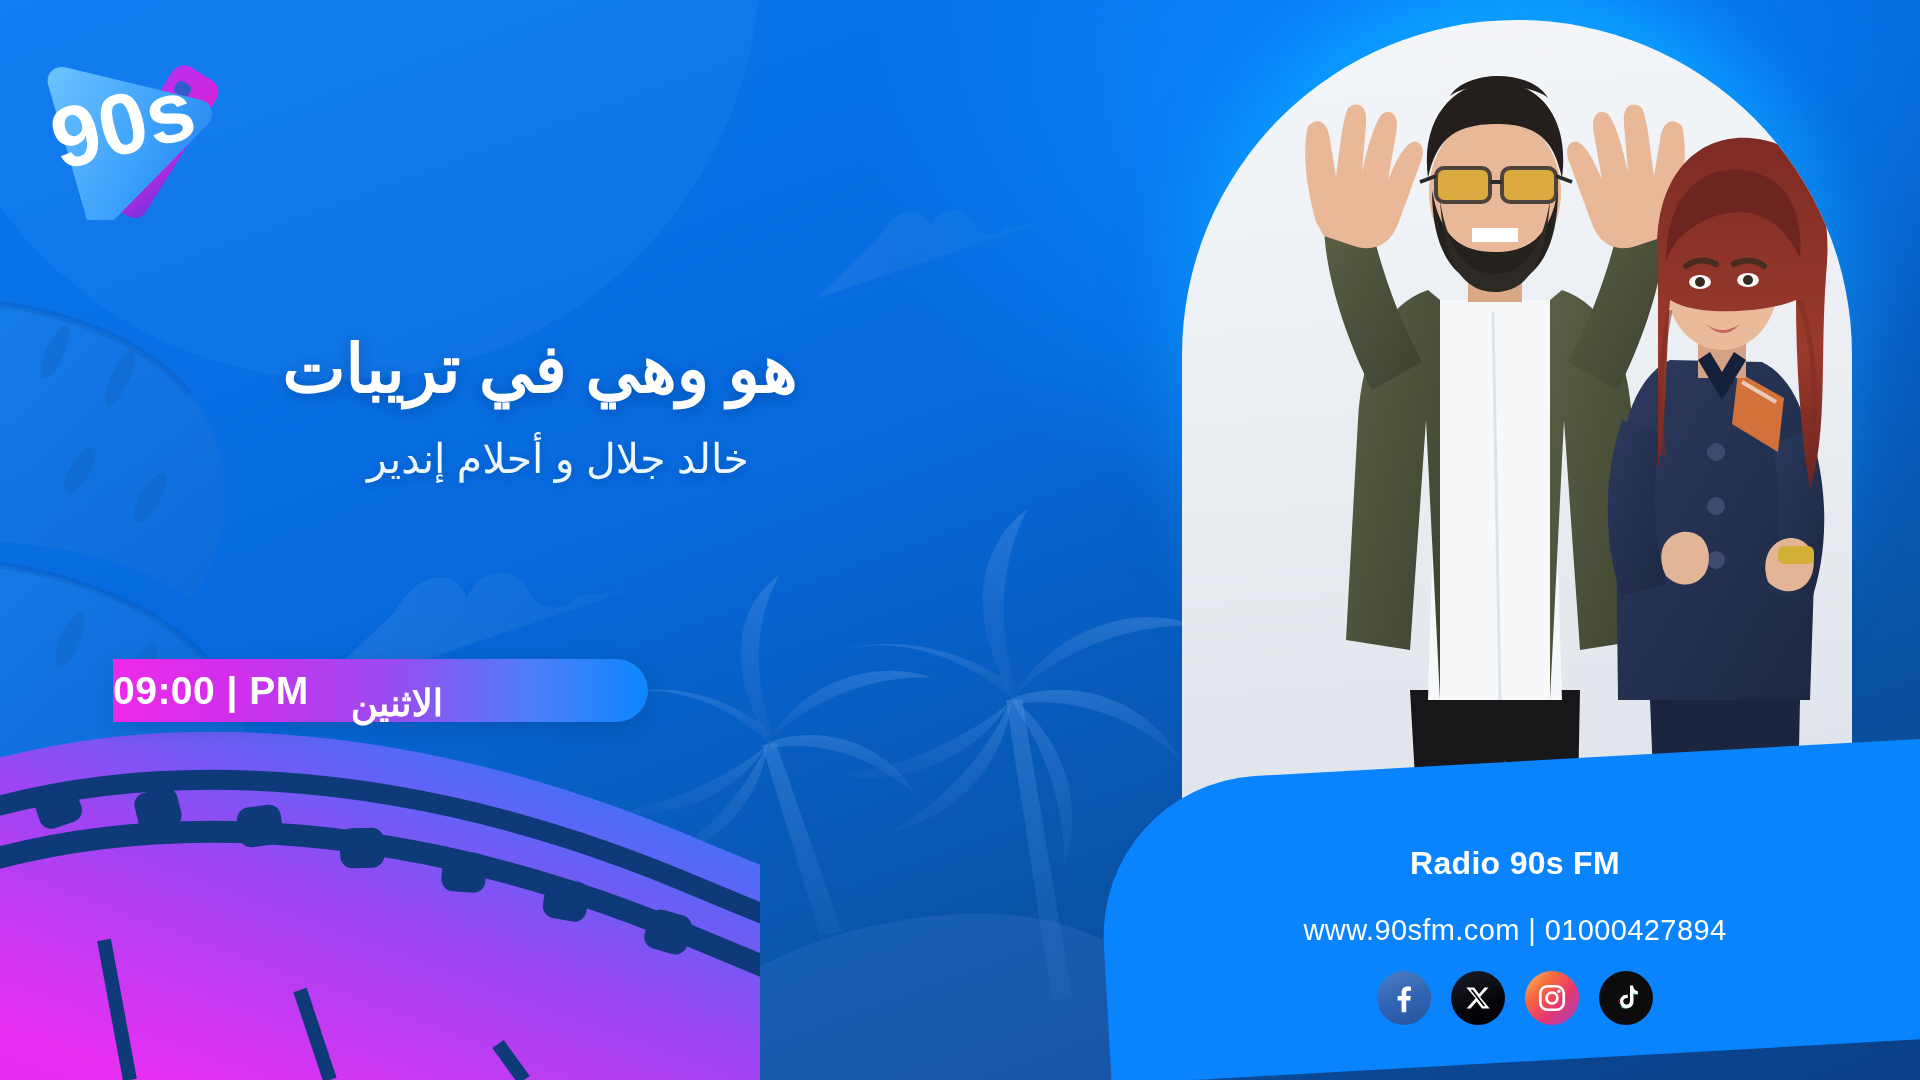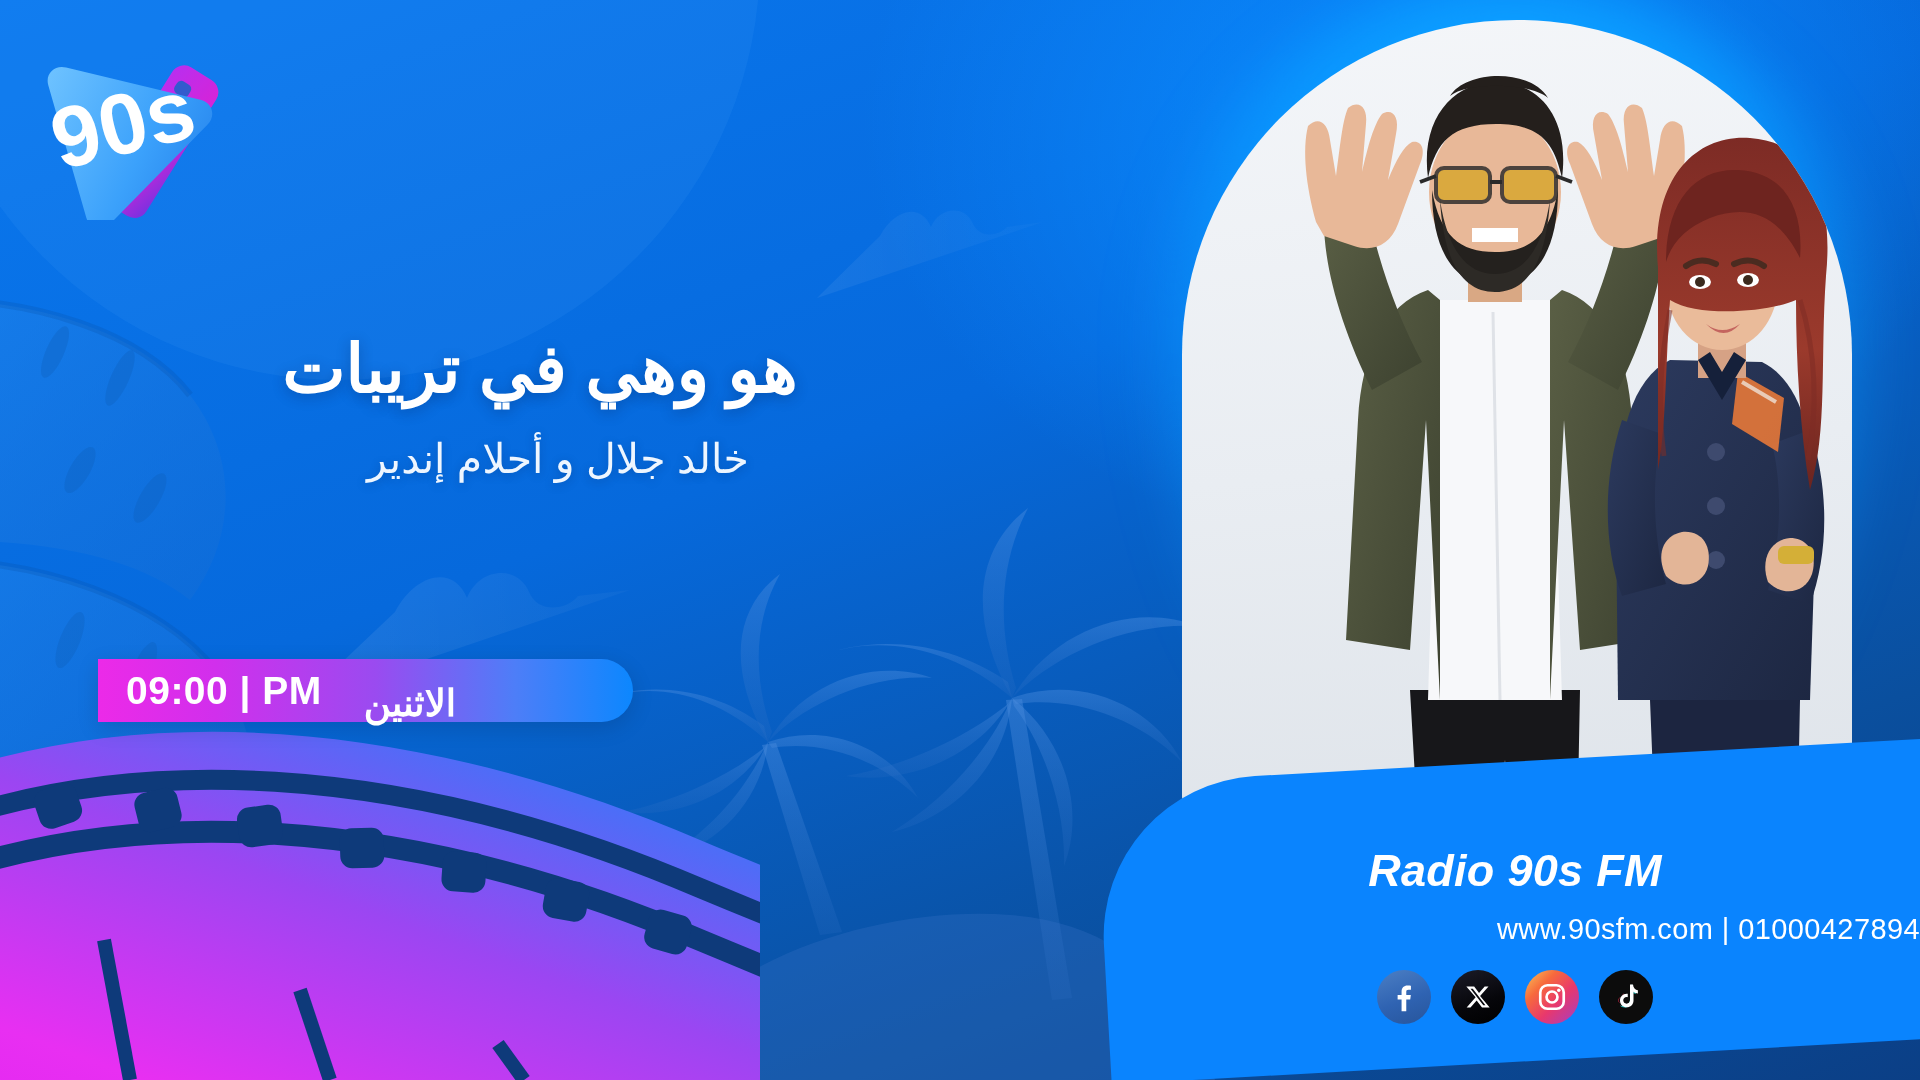--- a/index.html
+++ b/index.html
@@ -31,25 +31,25 @@
     font-size:67px; font-weight:bold; color:#ffffff; line-height:1.15;
     letter-spacing:0px; text-shadow:0 3px 14px rgba(0,30,80,.30);
   }
   .subhead{
     margin-top:28px; font-size:41px; font-weight:400; color:#eef6ff;
     letter-spacing:0px; text-shadow:0 2px 10px rgba(0,30,80,.25);padding-left:36px;
   }
 
   
   .badge{
-    position:absolute; left:98px; top:659px; width:535px; height:63px;
+    position:absolute; left:113px; top:659px; width:535px; height:63px;
     background:linear-gradient(90deg,#ec2ae8 0%,#d12fec 22%,#9a4bf0 52%,#4d7ef8 78%,#0c87fe 100%);
     border-radius:0 120px 120px 0;
     display:flex; align-items:center; justify-content:flex-start;
-    padding-left:28px; direction:ltr;
+    direction:ltr;
     box-shadow:0 6px 22px rgba(0,0,0,.13);
     text-align:right;
   }
   .badge-time{
     color:#fff; font-size:39px; font-weight:bold; letter-spacing:.5px;
     white-space:nowrap;
   }
   .badge-day{
     color:#fff; font-size:37px; font-weight:bold; margin-left:42px;
     direction:rtl; white-space:nowrap;margin-top:26px;
@@ -77,26 +77,25 @@
     position:absolute; left:1095px; top:785px; width:900px; height:300px;
     background:#0a84fe;
     border-radius:160px 0 0 0;
     transform:rotate(-3.2deg); transform-origin:left top;
   }
   .footer-inner{
     position:absolute; left:1110px; top:845px; width:810px;
     text-align:center; direction:ltr;
   }
   .brand{
-    font-size:45px; font-weight:bold; color:#ffffff; letter-spacing:.3px;font-style:italic;
+    font-size:32px; font-weight:bold; color:#ffffff; letter-spacing:.3px;
   }
   .contact{
-    margin-top:16px; font-size:29px; font-weight:400; color:#ffffff;
+    margin-top:32px; font-size:29px; font-weight:400; color:#ffffff;
     letter-spacing:.4px;
-    text-align:right;
   }
   .socials{
     margin-top:24px; display:flex; justify-content:center; gap:20px;
   }
   .social{
     width:54px; height:54px; border-radius:50%;
     display:flex; align-items:center; justify-content:center;
     cursor:pointer;
   }
   .s-fb{ background:linear-gradient(160deg,#4c7fc4 0%,#2f63b2 55%,#27559b 100%); }

